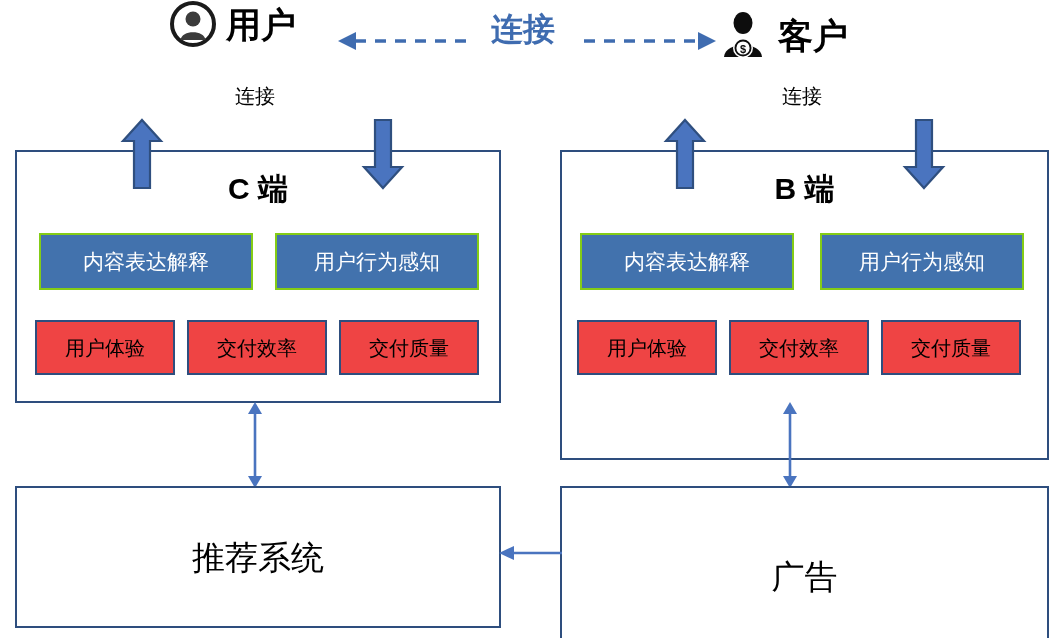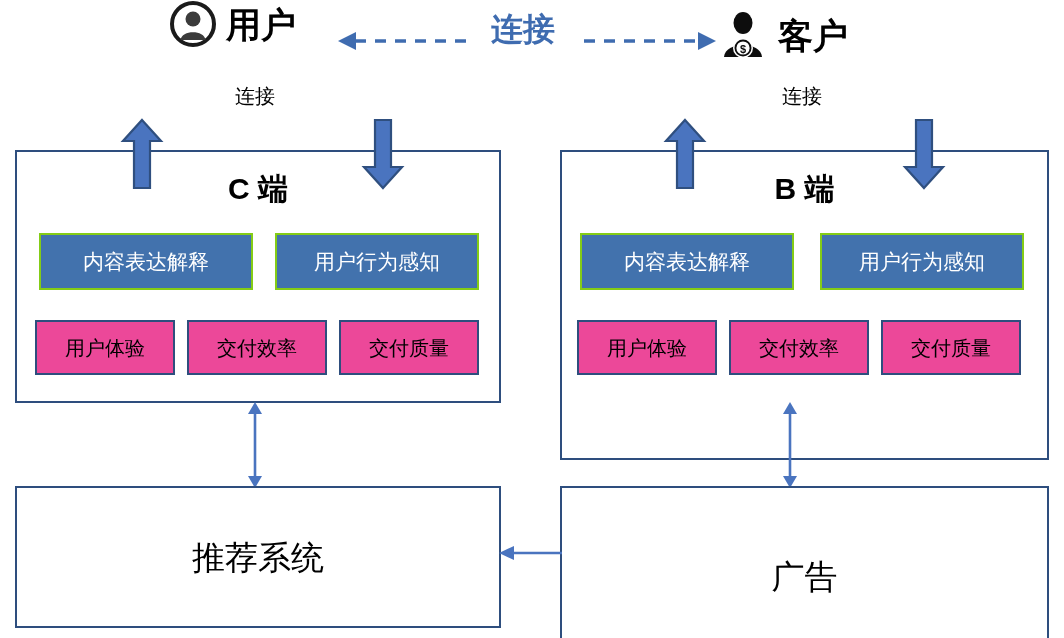--- a/index.html
+++ b/index.html
@@ -81,21 +81,21 @@
     justify-content: center;
     line-height: 1;
   }
   .chip-blue {
     background: #4272ad;
     border: 2px solid #84cc16;
     color: #ffffff;
     font-size: 21px;
   }
   .chip-gray {
-    background: #ec4899;
+    background: #ef4444;
     border: 2px solid #2e4e7e;
     color: #000000;
     font-size: 20px;
   }
 
   
   .bottom-panel {
     border: 2px solid #2e4e7e;
     background: #ffffff;
     box-sizing: border-box;

